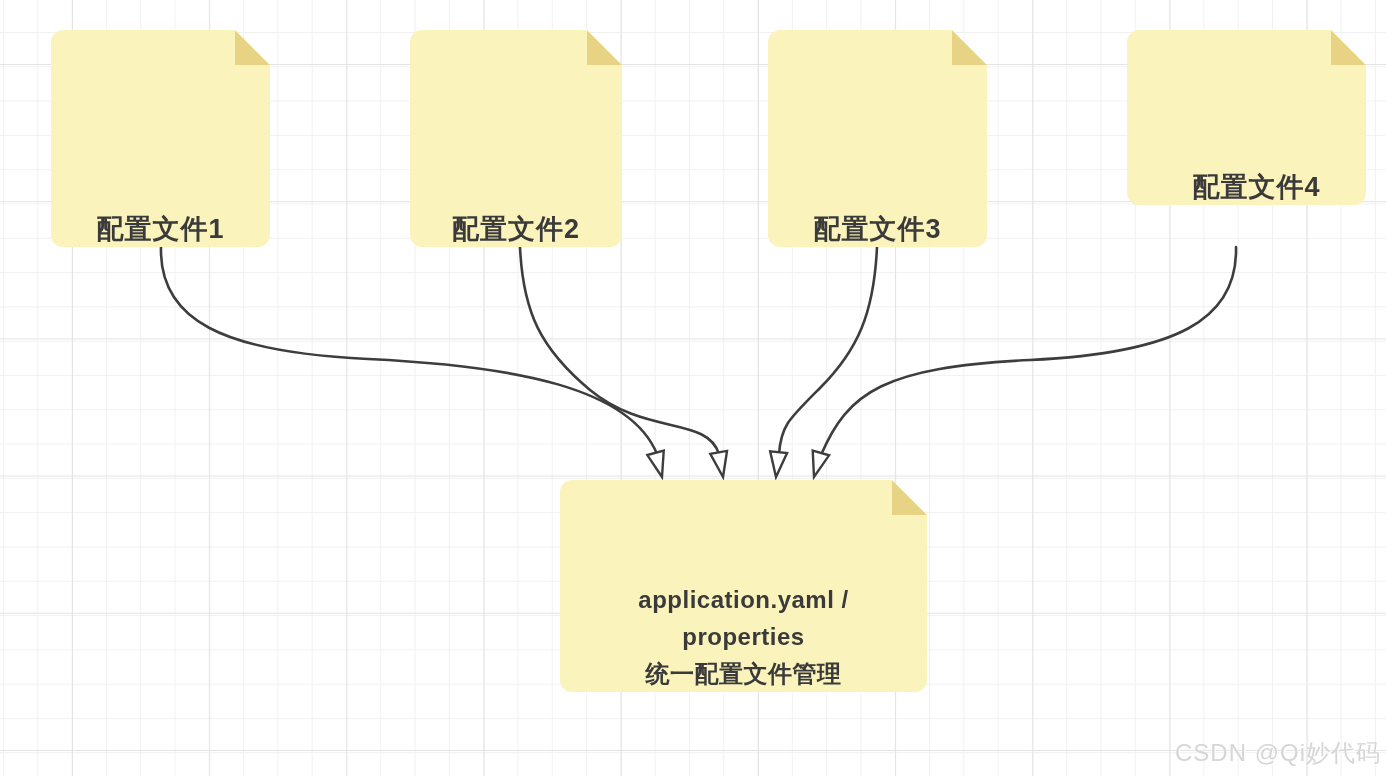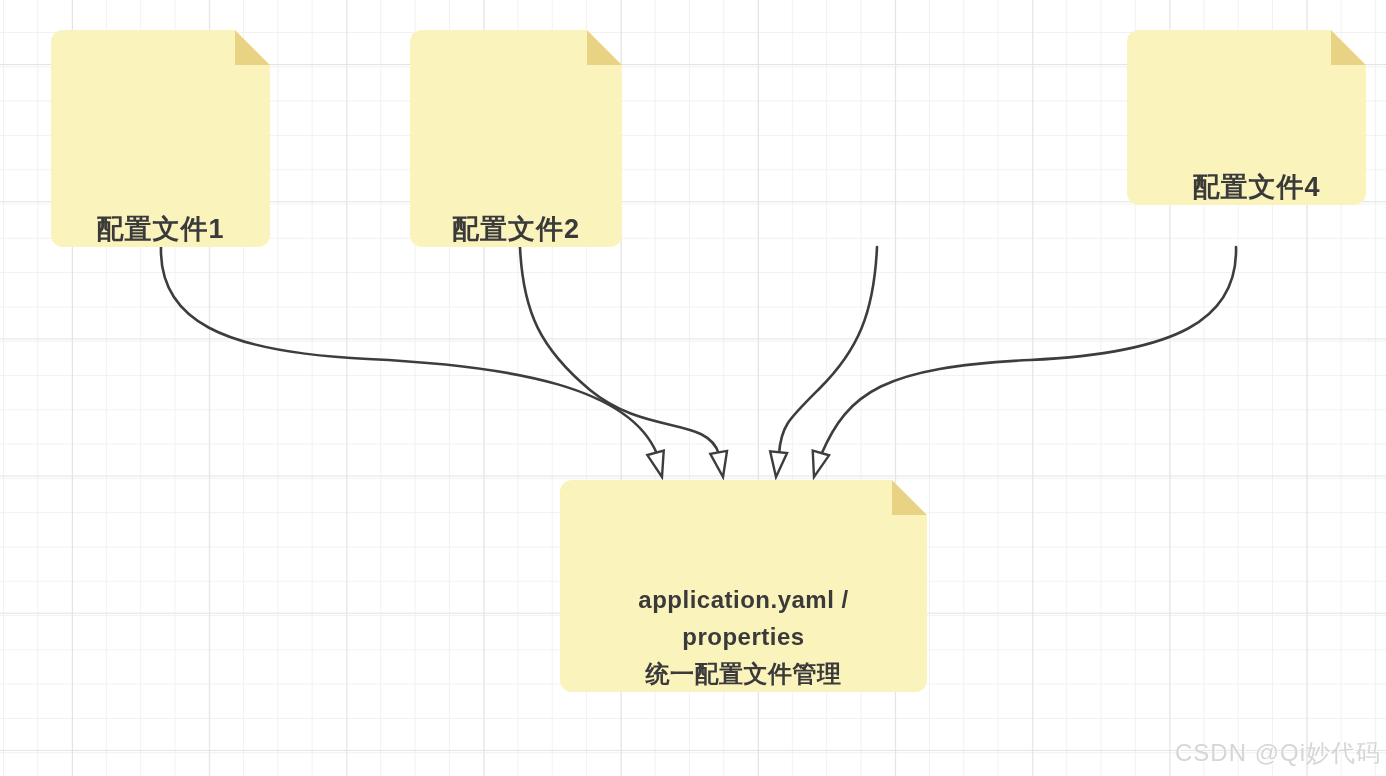--- a/index.html
+++ b/index.html
@@ -76,20 +76,24 @@
   <div class="note n1">
     <div class="fold"></div>
     <div class="note-label">配置文件1</div>
   </div>
 
   <div class="note n2">
     <div class="fold"></div>
     <div class="note-label">配置文件2</div>
   </div>
 
+  <div class="note n3">
+    <div class="fold"></div>
+    <div class="note-label">配置文件3</div>
+  </div>
 
   <div class="note n4">
     <div class="fold"></div>
     <div class="note-label">配置文件4</div>
   </div>
 
   <div class="note target">
     <div class="fold"></div>
     <div class="note-label">application.yaml /
 properties

